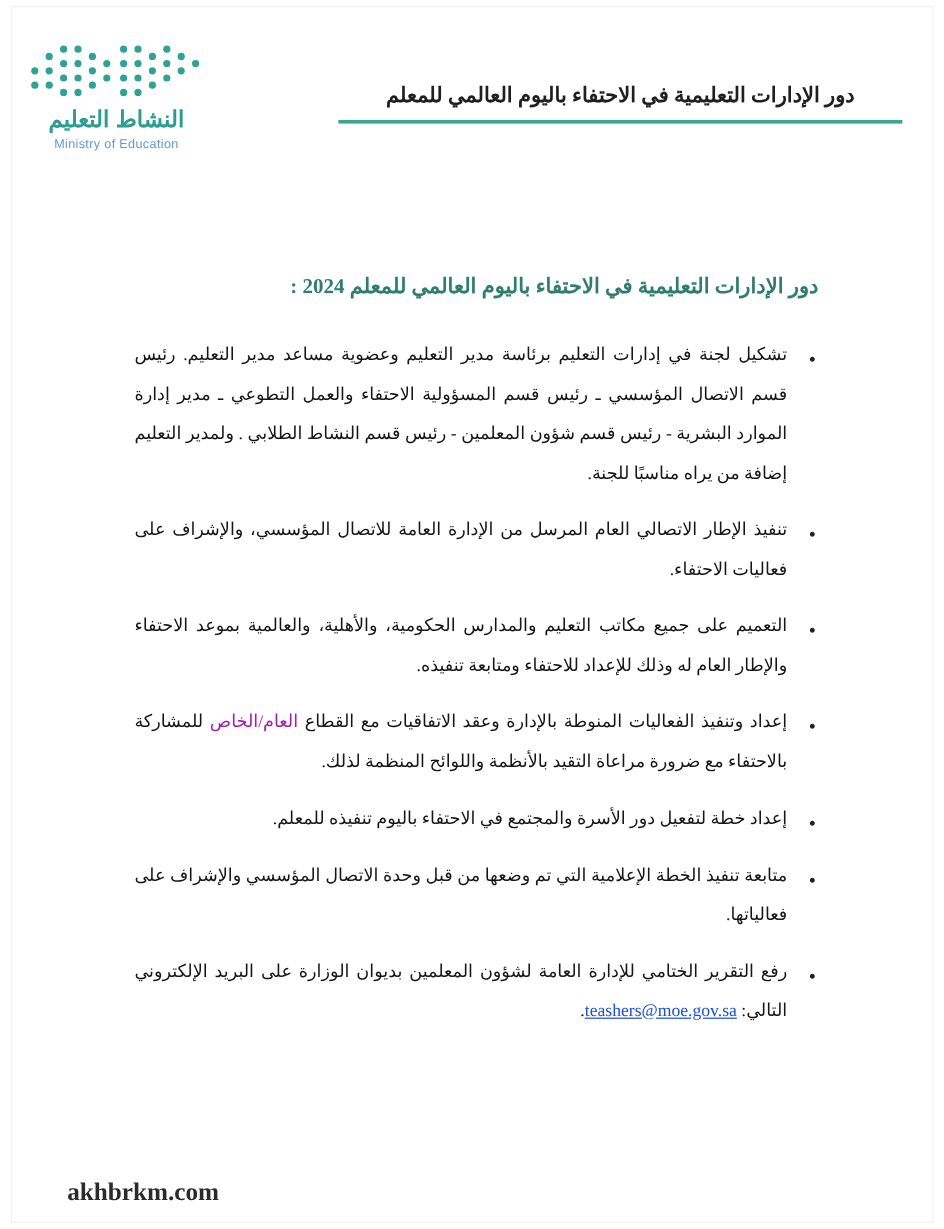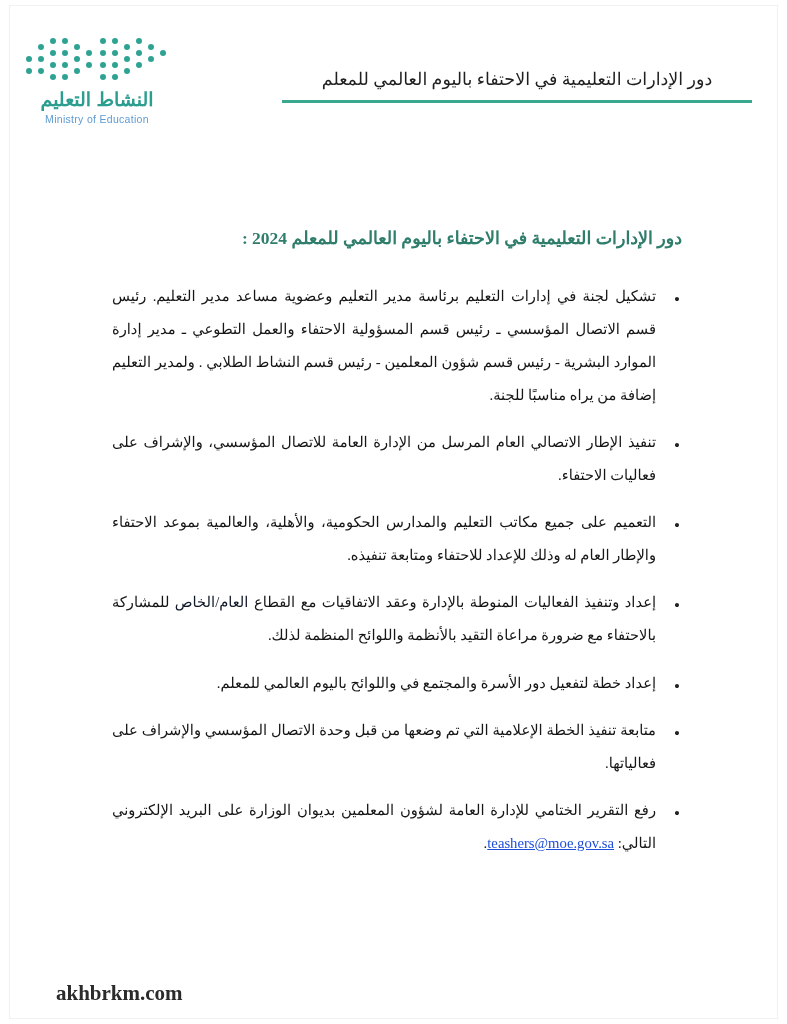--- a/index.html
+++ b/index.html
@@ -78,21 +78,21 @@
   .header-title-wrap {
     position: absolute;
     right: 10px;
     top: 38px;
     width: 500px;
     text-align: center;
   }
   .header-title {
     font-family: "Liberation Serif", serif;
     font-size: 17.5px;
-    font-weight: normal;
+    font-weight: bold;
     color: #1f1f1f;
     line-height: 1.5;
   }
   .header-rule {
     margin: 8px auto 0 auto;
     width: 470px;
     height: 3px;
     background: #3aa88f;
   }
 
@@ -135,21 +135,21 @@
     font-size: 17px;
     color: #222;
     line-height: 2.1;
   }
   li .justify-stretch {
     text-align: justify;
     text-justify: inter-word;
   }
 
   .accent-green {
-    color: #0f172a;
+    color: #a21caf;
   }
   .email-link {
     color: #1d4ed8;
     text-decoration: underline;
     direction: ltr;
     unicode-bidi: embed;
     font-family: "Liberation Serif", serif;
   }
 
   
@@ -233,21 +233,21 @@
       </li>
       <li>
         <span class="justify-stretch">التعميم على جميع مكاتب التعليم والمدارس الحكومية، والأهلية، والعالمية بموعد الاحتفاء والإطار العام له وذلك للإعداد للاحتفاء ومتابعة تنفيذه.</span>
       </li>
       <li>
         <span class="justify-stretch">
           <span>إعداد وتنفيذ الفعاليات المنوطة بالإدارة وعقد الاتفاقيات مع القطاع <span class="accent-green">العام/الخاص</span> للمشاركة بالاحتفاء مع ضرورة مراعاة التقيد بالأنظمة واللوائح المنظمة لذلك.</span>
         </span>
       </li>
       <li>
-        <span class="justify-stretch">إعداد خطة لتفعيل دور الأسرة والمجتمع في واللوائح باليوم العالمي للمعلم.</span>
+        <span class="justify-stretch">إعداد خطة لتفعيل دور الأسرة والمجتمع في الاحتفاء باليوم تنفيذه للمعلم.</span>
       </li>
       <li>
         <span class="justify-stretch">متابعة تنفيذ الخطة الإعلامية التي تم وضعها من قبل وحدة الاتصال المؤسسي والإشراف على فعالياتها.</span>
       </li>
       <li>
         <span class="justify-stretch">رفع التقرير الختامي للإدارة العامة لشؤون المعلمين بديوان الوزارة على البريد الإلكتروني التالي:</span>
         <a class="email-link" href="#">teashers@moe.gov.sa</a><span>.</span>
       </li>
     </ul>
   </div>

